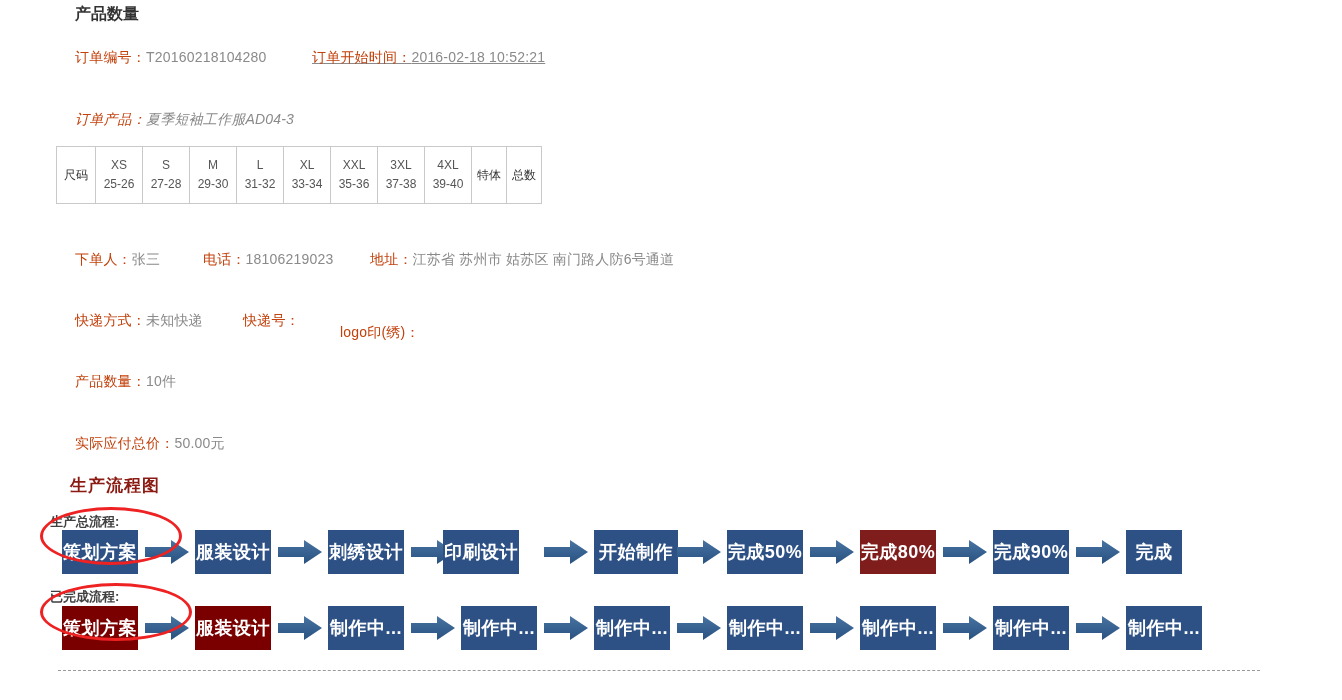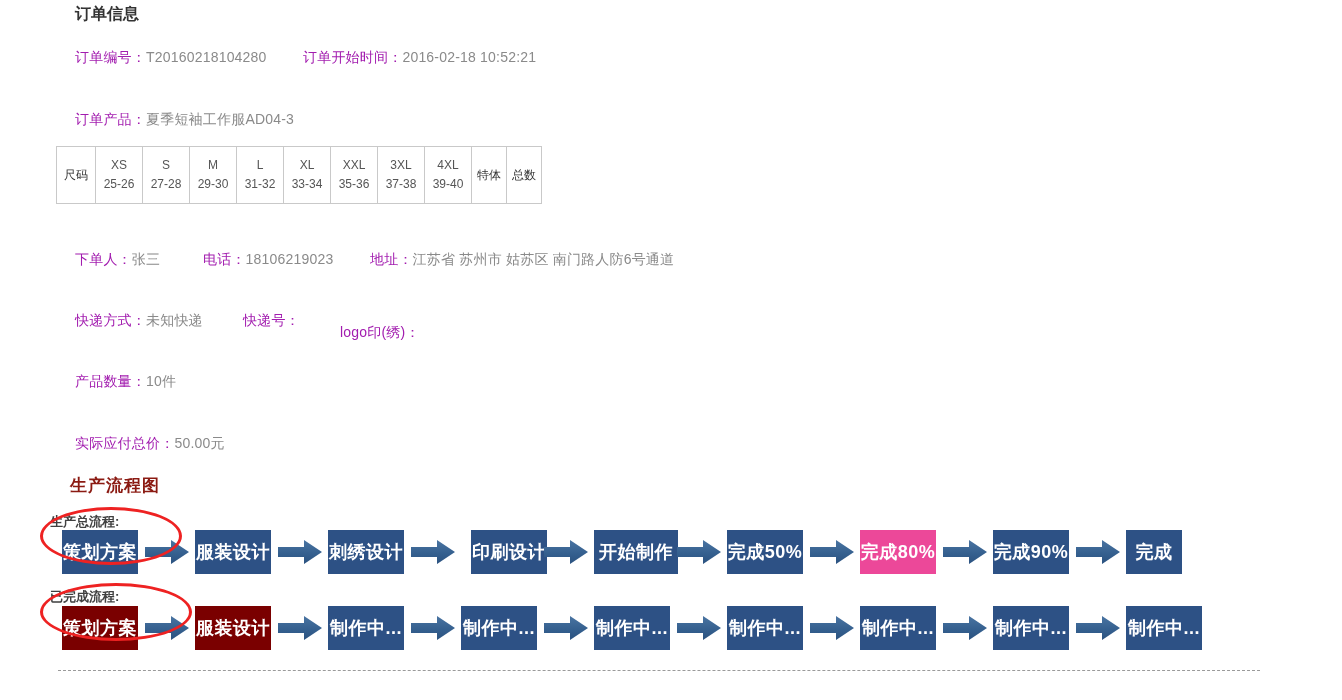--- a/index.html
+++ b/index.html
@@ -39,32 +39,32 @@
   }
 
   .info-line {
     position: absolute;
     font-size: 14px;
     color: #8a8a8a;
     white-space: nowrap;
     letter-spacing: 0.2px;
   }
   #line-orderno   { left: 75px; top: 49px; }
-  #line-starttime { left: 303px; top: 49px; }
-  #line-product   { left: 75px; top: 111px; }
+  #line-starttime { left: 312px; top: 49px; text-decoration: underline; }
+  #line-product   { left: 75px; top: 111px; font-style: italic; }
   #line-orderer   { left: 75px; top: 251px; }
   #line-phone     { left: 203px; top: 251px; }
   #line-address   { left: 370px; top: 251px; }
   #line-shipway   { left: 75px; top: 312px; }
   #line-shipno    { left: 243px; top: 312px; }
   #line-logo      { left: 340px; top: 312px; margin-top: 12px; }
   #line-qty       { left: 75px; top: 373px; }
   #line-total     { left: 75px; top: 435px; }
 
-  .lbl { color: #a21caf; }
+  .lbl { color: #c2410c; }
   .val { color: #8a8a8a; }
 
   
   #size-table {
     position: absolute;
     left: 56px;
     top: 146px;
     border-collapse: collapse;
     font-size: 12px;
     color: #555555;
@@ -166,21 +166,21 @@
     width: 1202px;
     height: 0;
     border-top: 1px dashed #9a9a9a;
   }
 </style>
 </head>
 <body>
 
 <div id="order-section">
 
-  <div class="section-title" id="order-title">订单信息</div>
+  <div class="section-title" id="order-title">产品数量</div>
 
   <div class="info-line" id="line-orderno">
     <span class="lbl">订单编号：</span><span class="val">T20160218104280</span>
   </div>
 
   <div class="info-line" id="line-starttime">
     <span class="lbl">订单开始时间：</span><span class="val">2016-02-18 10:52:21</span>
   </div>
 
   <div class="info-line" id="line-product">
@@ -295,21 +295,21 @@
       <div class="flow-arrow" style="left: 411px;"><svg width="44" height="24" viewBox="0 0 44 24">
           <defs>
             <linearGradient id="ag411" x1="0" y1="0" x2="0" y2="1">
               <stop offset="0%" stop-color="#4a74a2"></stop>
               <stop offset="55%" stop-color="#35608f"></stop>
               <stop offset="100%" stop-color="#2b5280"></stop>
             </linearGradient>
           </defs>
           <path d="M0,7 L26,7 L26,0 L44,12 L26,24 L26,17 L0,17 Z" fill="url(#ag411)"></path>
         </svg></div>
-      <div class="flow-box blue" style="left: 471px; width: 76px; background: rgb(45, 81, 133);">印刷设计</div>
+      <div class="flow-box blue" style="left: 443px; width: 76px; background: rgb(45, 81, 133);">印刷设计</div>
       <div class="flow-arrow" style="left: 544px;"><svg width="44" height="24" viewBox="0 0 44 24">
           <defs>
             <linearGradient id="ag544" x1="0" y1="0" x2="0" y2="1">
               <stop offset="0%" stop-color="#4a74a2"></stop>
               <stop offset="55%" stop-color="#35608f"></stop>
               <stop offset="100%" stop-color="#2b5280"></stop>
             </linearGradient>
           </defs>
           <path d="M0,7 L26,7 L26,0 L44,12 L26,24 L26,17 L0,17 Z" fill="url(#ag544)"></path>
         </svg></div>
@@ -328,21 +328,21 @@
       <div class="flow-arrow" style="left: 810px;"><svg width="44" height="24" viewBox="0 0 44 24">
           <defs>
             <linearGradient id="ag810" x1="0" y1="0" x2="0" y2="1">
               <stop offset="0%" stop-color="#4a74a2"></stop>
               <stop offset="55%" stop-color="#35608f"></stop>
               <stop offset="100%" stop-color="#2b5280"></stop>
             </linearGradient>
           </defs>
           <path d="M0,7 L26,7 L26,0 L44,12 L26,24 L26,17 L0,17 Z" fill="url(#ag810)"></path>
         </svg></div>
-      <div class="flow-box blue" style="left: 860px; width: 76px; background: #ec4899;">完成80%</div>
+      <div class="flow-box blue" style="left: 860px; width: 76px; background: #7f1d1d;">完成80%</div>
       <div class="flow-arrow" style="left: 943px;"><svg width="44" height="24" viewBox="0 0 44 24">
           <defs>
             <linearGradient id="ag943" x1="0" y1="0" x2="0" y2="1">
               <stop offset="0%" stop-color="#4a74a2"></stop>
               <stop offset="55%" stop-color="#35608f"></stop>
               <stop offset="100%" stop-color="#2b5280"></stop>
             </linearGradient>
           </defs>
           <path d="M0,7 L26,7 L26,0 L44,12 L26,24 L26,17 L0,17 Z" fill="url(#ag943)"></path>
         </svg></div>

